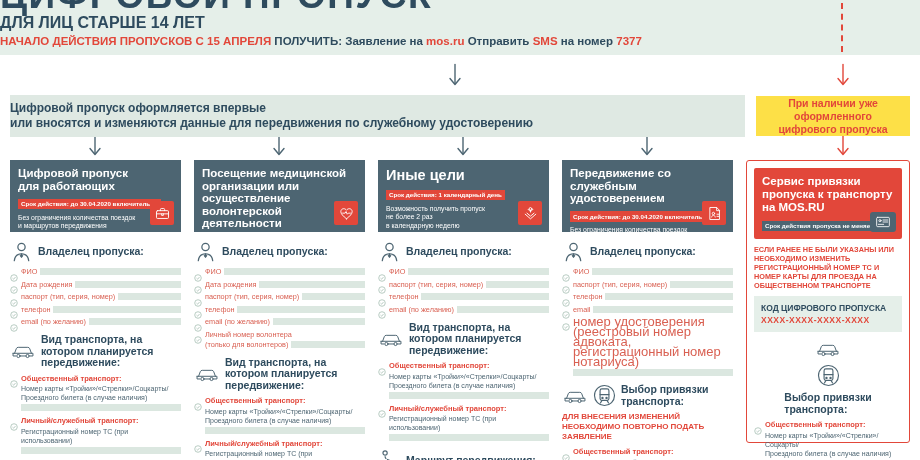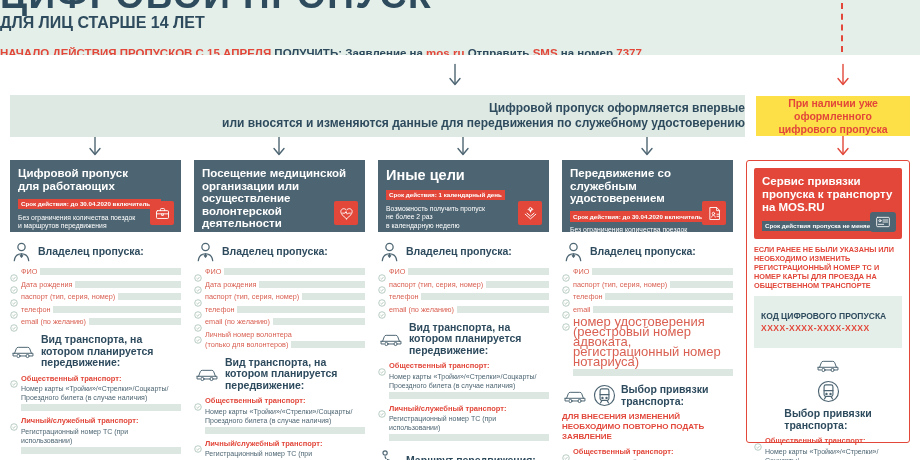--- a/index.html
+++ b/index.html
@@ -3,34 +3,34 @@
 <meta charset="utf-8">
 <style>
   * { margin:0; padding:0; box-sizing:border-box; }
   html,body { width:920px; height:460px; overflow:hidden; }
   body { position:relative; background:#ffffff; font-family:"Liberation Sans", sans-serif; color:#2e4b5e; }
 
   
   .top-band { position:absolute; left:0; top:0; width:920px; height:55px; background:#e5efe9; overflow:hidden; text-align:left; }
   .main-title { font-size:37px; font-weight:bold; color:#2e4b5e; letter-spacing:1.5px; line-height:37px; margin-top:-23px; white-space:nowrap; }
   .subtitle { font-size:16px; font-weight:bold; color:#2e4b5e; line-height:17px; margin-top:0; }
-  .notice { font-size:11.5px; font-weight:bold; margin-top:16px; white-space:nowrap; }
+  .notice { font-size:11.5px; font-weight:bold; margin-top:4px; white-space:nowrap; }
   .notice .red { color:#e2473a; }
   .notice .dark { color:#2e4b5e; }
   .dashed-line { position:absolute; left:841px; top:3px; height:49px; width:0; border-left:2px dashed #e2473a; }
 
   
   .arrow { position:absolute; width:14px; height:26px; }
   .arrow svg { width:14px; height:26px; fill:none; stroke-width:1.4; stroke-linecap:round; stroke-linejoin:round; }
   .arrow.dark svg { stroke:#4d6572; }
   .arrow.red  svg { stroke:#e2473a; }
 
   
   .banner { position:absolute; left:10px; top:95px; width:735px; height:42px; background:#dfe9e3;
-            display:flex; flex-direction:column; align-items:flex-end; justify-content:center;
+            display:flex; flex-direction:column; align-items:flex-start; justify-content:center;
             font-size:12px; font-weight:bold; color:#2e4b5e; line-height:15px; text-align:center; }
   .pink-box { position:absolute; left:756px; top:96px; width:154px; height:40px; background:#fde047;
               display:flex; align-items:center; justify-content:center; text-align:center;
               color:#e2473a; font-weight:bold; font-size:10.5px; line-height:13px; padding:2px 8px; }
 
   
   .col { position:absolute; top:160px; width:171px; }
   .col-head { height:72px; background:#4d6572; padding:7px 8px 6px; position:relative; overflow:hidden; }
   .col-title { color:#fff; font-weight:bold; font-size:11.5px; line-height:12.5px; white-space:pre-line; }
   .col-title.big { font-size:14.5px; line-height:16px; }
@@ -61,21 +61,21 @@
   .warn-red-text { color:#e2473a; font-weight:bold; font-size:8px; line-height:10px; margin:5px 0 4px; }
 
   
   .service { position:absolute; left:746px; top:160px; width:164px; height:283px; border:1.5px solid #e2473a; border-radius:3px; background:#fff; padding:7px; }
   .sp-head { background:#e2473a; border-radius:2px; padding:7px 8px; position:relative; }
   .sp-title { color:#fff; font-weight:bold; font-size:11.5px; line-height:13px; white-space:pre-line; }
   .sp-badge { display:inline-block; background:#4d6572; color:#fff; font-weight:bold; font-size:6.2px; padding:1.5px 3px; margin-top:3px; white-space:nowrap; }
   .sp-head-icon { position:absolute; right:6px; bottom:7px; width:26px; height:20px; background:#4d6572; border-radius:3px; display:flex; align-items:center; justify-content:center; }
   .sp-head-icon svg { width:16px; height:14px; fill:none; stroke:#fff; stroke-width:1.3; stroke-linecap:round; stroke-linejoin:round; }
   .sp-condition { color:#e2473a; font-weight:bold; font-size:7.3px; line-height:9px; margin-top:6px; }
-  .sp-code { background:#e5efe9; padding:15px 7px; margin-top:6px; }
+  .sp-code { background:#e5efe9; padding:7px 7px; margin-top:6px; }
   .sp-code-label { color:#2e4b5e; font-weight:bold; font-size:8.5px; }
   .sp-code-value { color:#e2473a; font-weight:bold; font-size:8.5px; letter-spacing:.5px; margin-top:2px; }
   .sp-warning { display:flex; gap:5px; margin-top:7px; align-items:flex-start; }
   .warn-sq { flex:0 0 16px; width:16px; height:16px; background:#e2473a; border-radius:2px; color:#fff; font-weight:bold; font-size:11px; line-height:16px; text-align:center; }
   .sp-warning-text { color:#e2473a; font-weight:bold; font-size:6.8px; line-height:8.5px; }
 </style>
 </head>
 <body>
 
 <div class="top-band">

